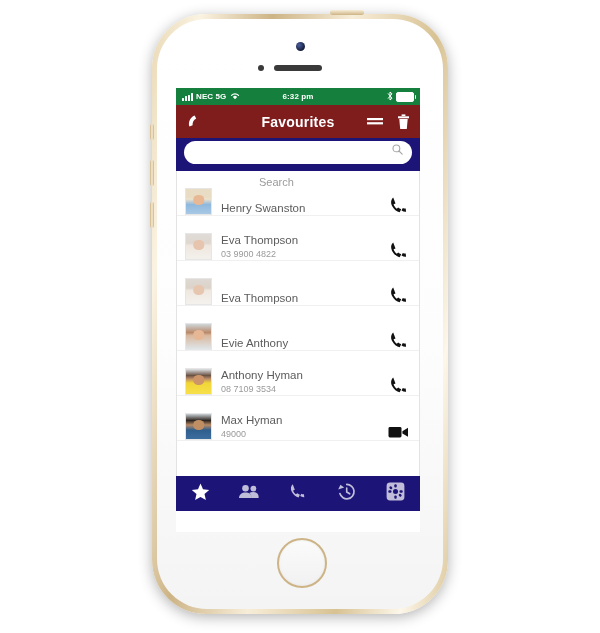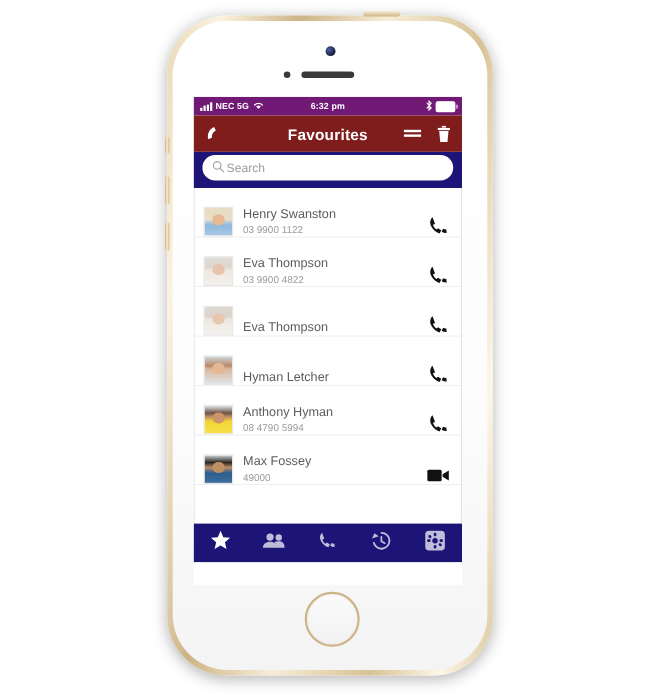--- a/index.html
+++ b/index.html
@@ -56,21 +56,21 @@
   #phone-screen{
     position:absolute;
     left:176px; top:88px;
     width:244px; height:444px;
     background:#ffffff;
     overflow:hidden;
   }
 
   
   #status-bar{
-    height:17px;background:#701a75;color:#fff;
+    height:17px;background:#15803d;color:#fff;
     display:flex;align-items:center;
     padding:0 6px;font-size:8px;font-weight:bold;
     letter-spacing:.1px;
   }
   #signal-bars{display:flex;align-items:flex-end;gap:1px;height:8px;margin-right:3px;}
   #signal-bars i{display:block;width:2px;background:#fff;border-radius:.5px;}
   #signal-bars i:nth-child(1){height:3px}
   #signal-bars i:nth-child(2){height:4.5px}
   #signal-bars i:nth-child(3){height:6px}
   #signal-bars i:nth-child(4){height:8px}
@@ -91,21 +91,21 @@
     position:absolute;left:0;right:0;text-align:center;
     font-size:14px;font-weight:bold;letter-spacing:.2px;
   }
   #nav-right{margin-left:auto;display:flex;align-items:center;gap:14px;z-index:2;}
   .nav-icon{cursor:pointer;display:flex;align-items:center;}
 
   
   #search-area{background:#1d1478;padding:3px 8px 7px 8px;}
   #search-box{
     background:#fff;border-radius:13px;height:23px;
-    display:flex;align-items:center;padding:0 9px;gap:0;
+    display:flex;align-items:flex-end;padding:0 9px;gap:16px;flex-direction:column;
   }
   #search-input{
     border:none;outline:none;flex:1;font-size:11px;color:#555;
     font-family:"Liberation Sans", sans-serif;background:transparent;
   }
   #search-input::placeholder{color:#9b9b9b;}
 
   
   #contact-list{
     background:#fff;height:305px;overflow:hidden;
@@ -212,21 +212,20 @@
     </div>
   </div>
 
   <div id="contact-list">
       <div class="contact-row">
         <div class="avatar" style="background: linear-gradient(rgb(233, 220, 196) 0%, rgb(233, 220, 196) 34%, rgb(240, 227, 203) 40%, rgb(143, 184, 221) 62%, rgb(168, 200, 228) 100%); position: relative;">
           <span style="position: absolute; left: 50%; top: 24%; transform: translateX(-50%); width: 46%; height: 40%; border-radius: 45%; background: rgb(232, 184, 148);"></span>
         </div>
         <div class="contact-text">
           <div class="contact-name">Henry Swanston</div>
-          <div class="contact-number">03 9900 1122</div>
         </div>
         <div class="action-icon">
           <svg width="19" height="19" viewBox="0 0 19 19">
             <path d="M4.2 1.4 C2 3.3 1.4 6.6 3.1 9.9 c1.7 3.3 4.6 5.6 7.6 6.3 l1.5-3 c-1.3-.5-2.1-.9-2.9-1.7 l-1.6 1.2 C6.1 11.6 5 9.8 4.6 8.3 l1.9-.7 Z" fill="#111"></path>
             <path d="M12.5 14.6 l1.3-2.7 c1 .5 2 .7 2.9 .6 l.4 3.3 c-1.5 .2-3.1 -.3-4.6 -1.2 Z" fill="#111"></path>
           </svg>
         </div>
       </div>
       <div class="contact-row">
         <div class="avatar" style="background: linear-gradient(rgb(224, 220, 216) 0%, rgb(223, 215, 207) 36%, rgb(239, 231, 223) 46%, rgb(243, 240, 236) 100%); position: relative;">
@@ -255,50 +254,50 @@
             <path d="M4.2 1.4 C2 3.3 1.4 6.6 3.1 9.9 c1.7 3.3 4.6 5.6 7.6 6.3 l1.5-3 c-1.3-.5-2.1-.9-2.9-1.7 l-1.6 1.2 C6.1 11.6 5 9.8 4.6 8.3 l1.9-.7 Z" fill="#111"></path>
             <path d="M12.5 14.6 l1.3-2.7 c1 .5 2 .7 2.9 .6 l.4 3.3 c-1.5 .2-3.1 -.3-4.6 -1.2 Z" fill="#111"></path>
           </svg>
         </div>
       </div>
       <div class="contact-row">
         <div class="avatar" style="background: linear-gradient(rgb(207, 214, 218) 0%, rgb(185, 138, 106) 34%, rgb(217, 183, 157) 46%, rgb(223, 229, 232) 100%); position: relative;">
           <span style="position: absolute; left: 50%; top: 24%; transform: translateX(-50%); width: 46%; height: 40%; border-radius: 45%; background: rgb(230, 183, 149);"></span>
         </div>
         <div class="contact-text">
-          <div class="contact-name">Hyman Letcher</div>
+          <div class="contact-name">Evie Anthony</div>
         </div>
         <div class="action-icon">
           <svg width="19" height="19" viewBox="0 0 19 19">
             <path d="M4.2 1.4 C2 3.3 1.4 6.6 3.1 9.9 c1.7 3.3 4.6 5.6 7.6 6.3 l1.5-3 c-1.3-.5-2.1-.9-2.9-1.7 l-1.6 1.2 C6.1 11.6 5 9.8 4.6 8.3 l1.9-.7 Z" fill="#111"></path>
             <path d="M12.5 14.6 l1.3-2.7 c1 .5 2 .7 2.9 .6 l.4 3.3 c-1.5 .2-3.1 -.3-4.6 -1.2 Z" fill="#111"></path>
           </svg>
         </div>
       </div>
       <div class="contact-row">
         <div class="avatar" style="background: linear-gradient(rgb(223, 227, 230) 0%, rgb(107, 83, 68) 26%, rgb(192, 143, 106) 40%, rgb(242, 214, 55) 56%, rgb(247, 224, 74) 100%); position: relative;">
           <span style="position: absolute; left: 50%; top: 24%; transform: translateX(-50%); width: 46%; height: 40%; border-radius: 45%; background: rgb(204, 148, 104);"></span>
         </div>
         <div class="contact-text">
           <div class="contact-name">Anthony Hyman</div>
-          <div class="contact-number">08 4790 5994</div>
+          <div class="contact-number">08 7109 3534</div>
         </div>
         <div class="action-icon">
           <svg width="19" height="19" viewBox="0 0 19 19">
             <path d="M4.2 1.4 C2 3.3 1.4 6.6 3.1 9.9 c1.7 3.3 4.6 5.6 7.6 6.3 l1.5-3 c-1.3-.5-2.1-.9-2.9-1.7 l-1.6 1.2 C6.1 11.6 5 9.8 4.6 8.3 l1.9-.7 Z" fill="#111"></path>
             <path d="M12.5 14.6 l1.3-2.7 c1 .5 2 .7 2.9 .6 l.4 3.3 c-1.5 .2-3.1 -.3-4.6 -1.2 Z" fill="#111"></path>
           </svg>
         </div>
       </div>
       <div class="contact-row">
         <div class="avatar" style="background: linear-gradient(rgb(201, 207, 212) 0%, rgb(46, 38, 32) 26%, rgb(185, 138, 102) 44%, rgb(47, 94, 140) 64%, rgb(58, 109, 158) 100%); position: relative;">
           <span style="position: absolute; left: 50%; top: 24%; transform: translateX(-50%); width: 46%; height: 40%; border-radius: 45%; background: rgb(192, 142, 99);"></span>
         </div>
         <div class="contact-text">
-          <div class="contact-name">Max Fossey</div>
+          <div class="contact-name">Max Hyman</div>
           <div class="contact-number">49000</div>
         </div>
         <div class="action-icon">
           <svg width="21" height="16" viewBox="0 0 21 16">
             <rect x="0.5" y="3" width="13" height="10.5" rx="1.4" fill="#111"></rect>
             <path d="M14.4 7.2 L20 3.8 v9 l-5.6-3.4 Z" fill="#111"></path>
           </svg>
         </div>
       </div>
     </div>

